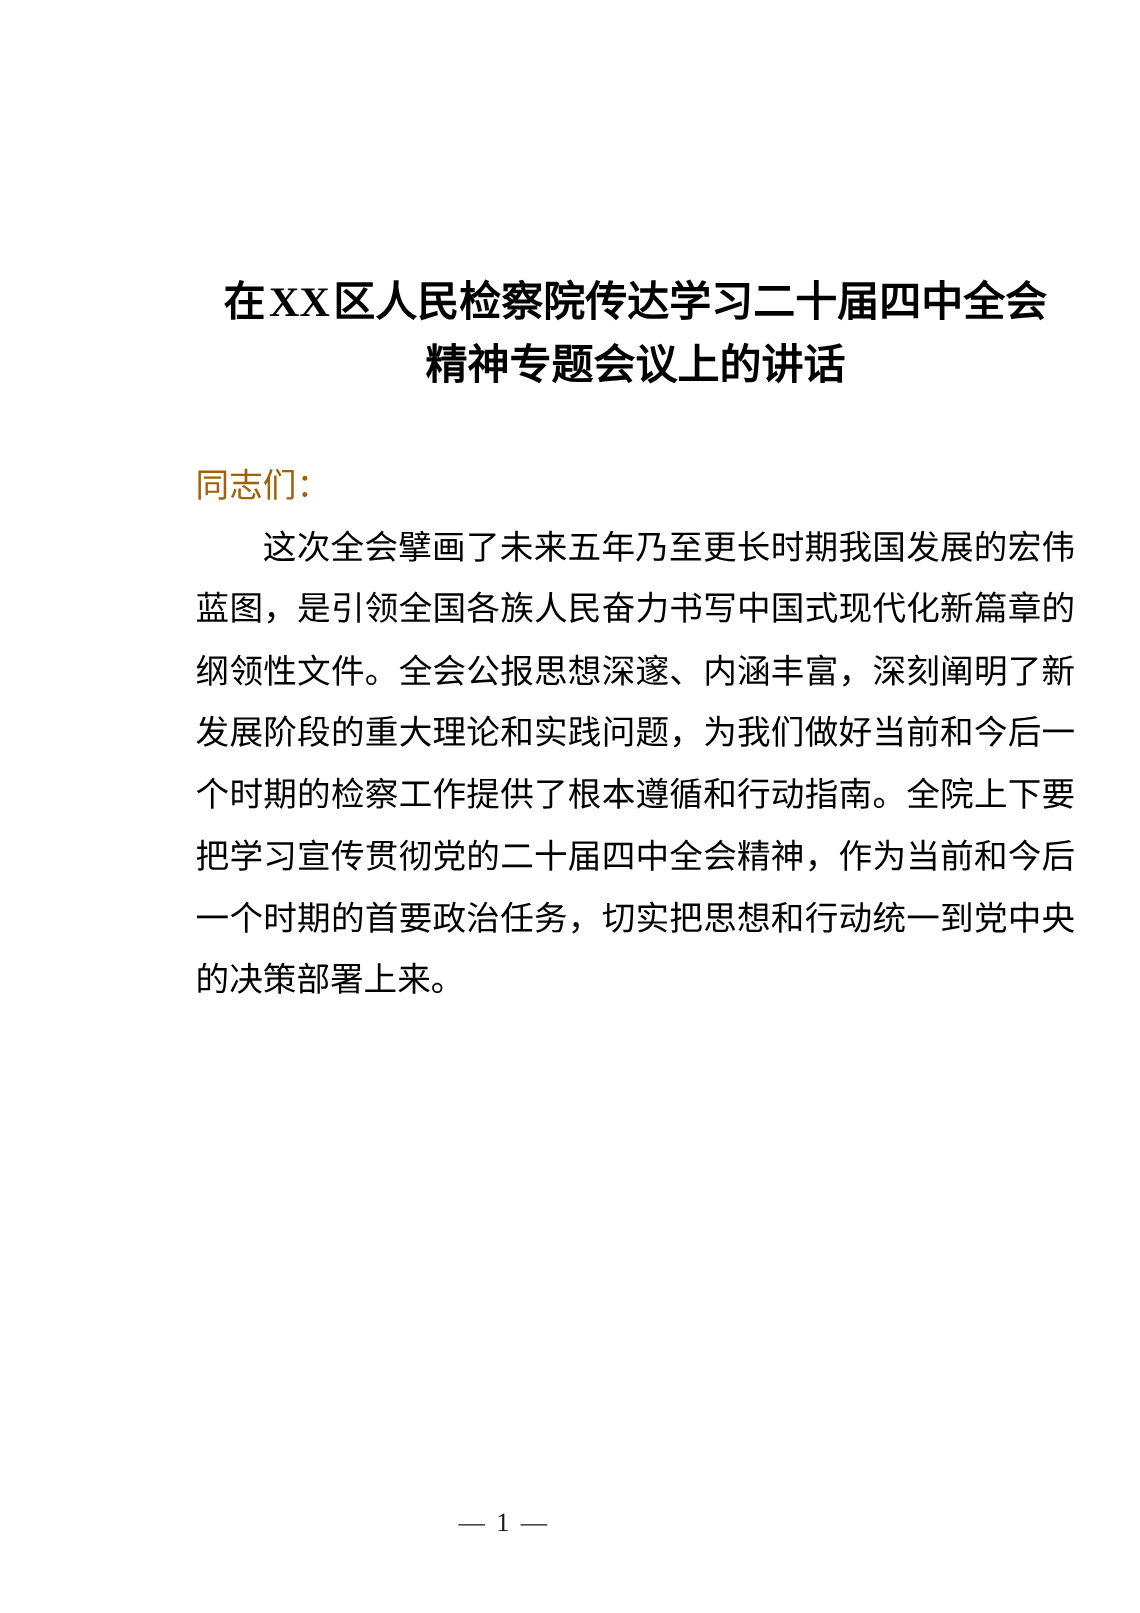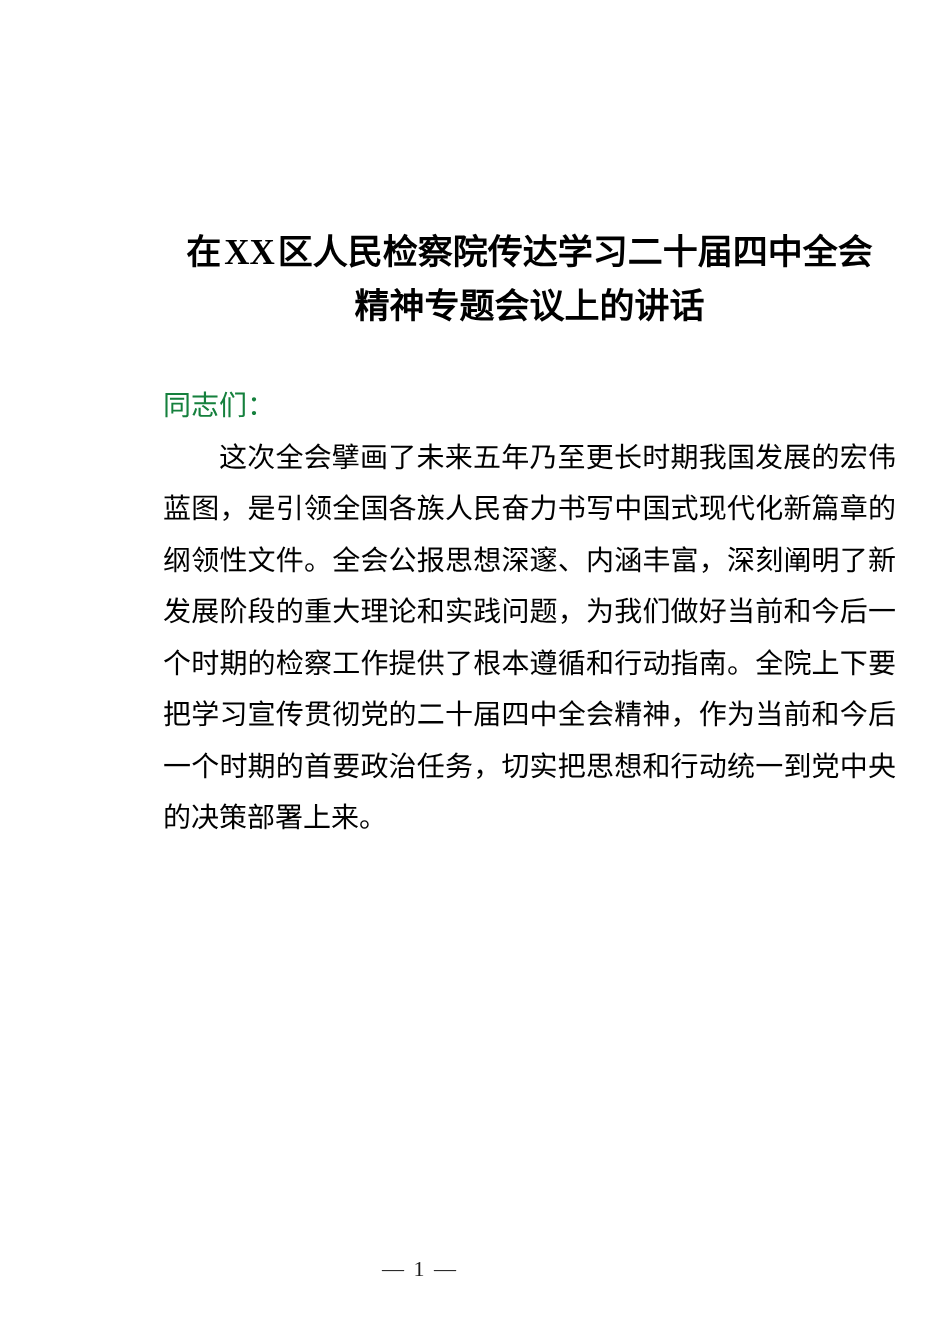--- a/index.html
+++ b/index.html
@@ -46,21 +46,21 @@
     padding: 0 3px;
   }
 
   
   .salutation {
     margin: 0;
     padding-top: 48px;
     font-family: "Liberation Sans", "DejaVu Sans", sans-serif;
     font-size: 28px;
     line-height: 51.5px;
-    color: #15803d;
+    color: #a16207;
     text-align: justify;
     text-justify: inter-character;
   }
 
   .para {
     margin: 0;
     font-family: "Liberation Sans", "DejaVu Sans", sans-serif;
     font-size: 28px;
     line-height: 51.5px;
     color: #000000;

